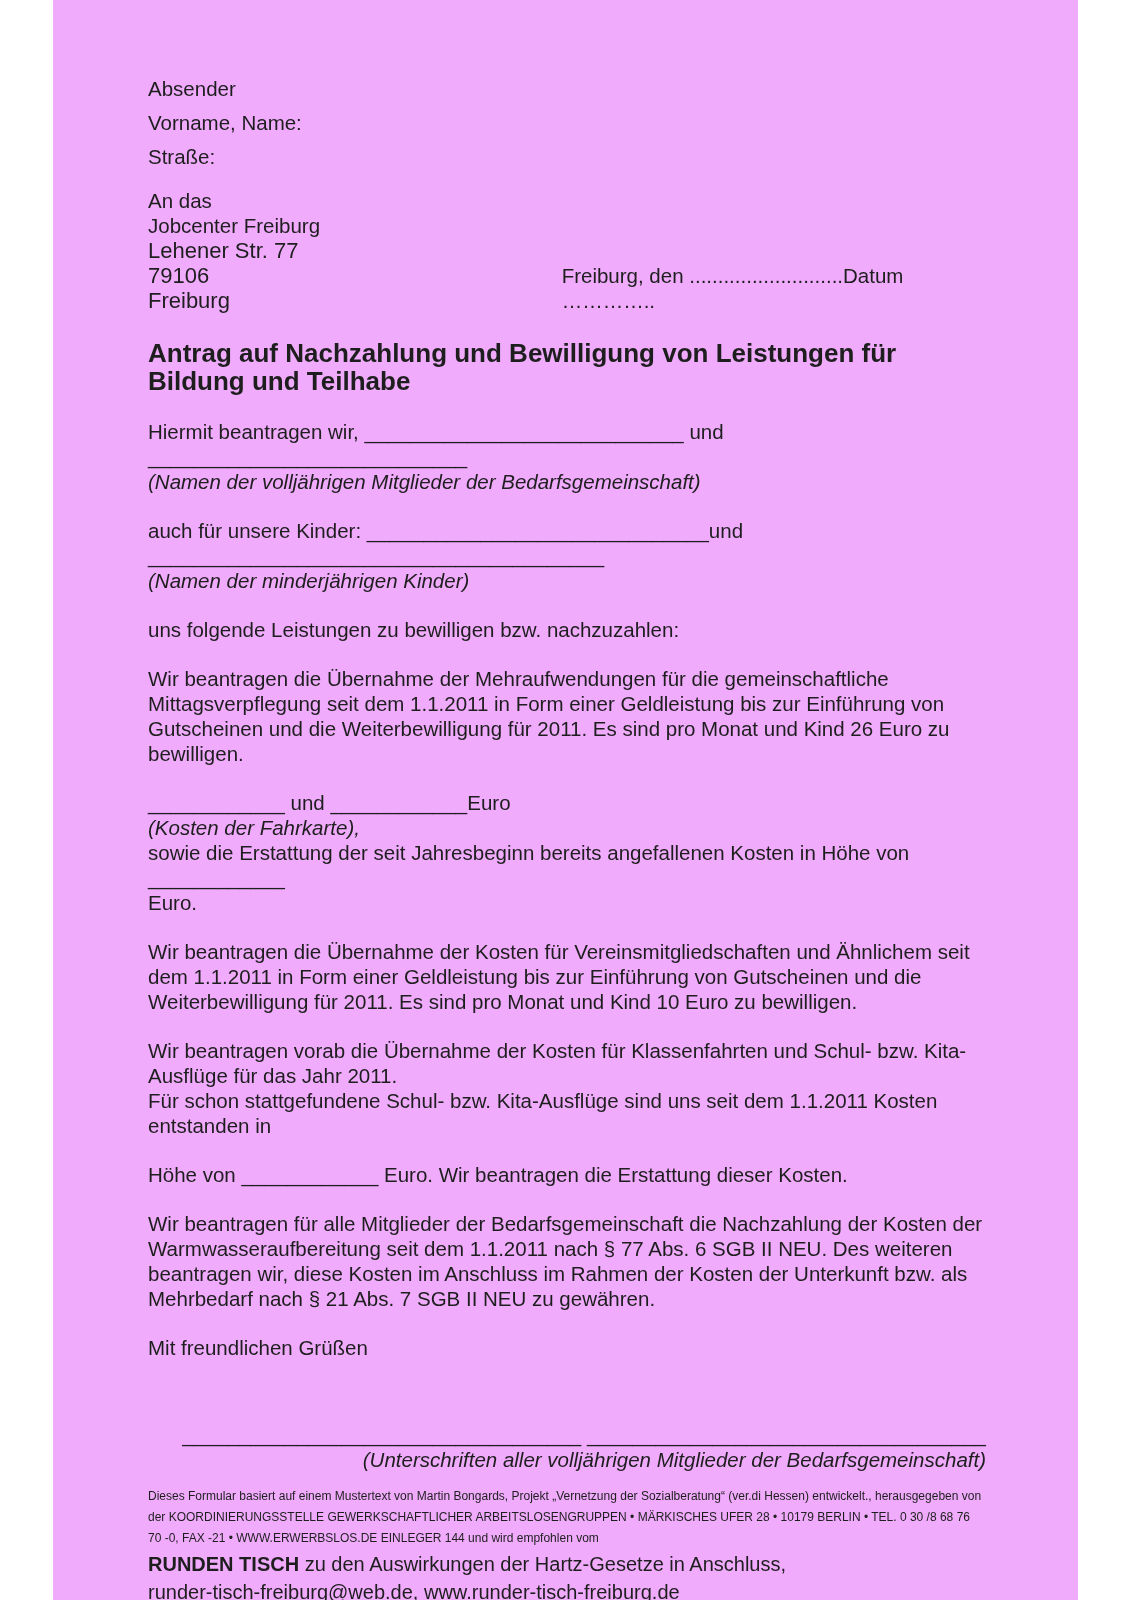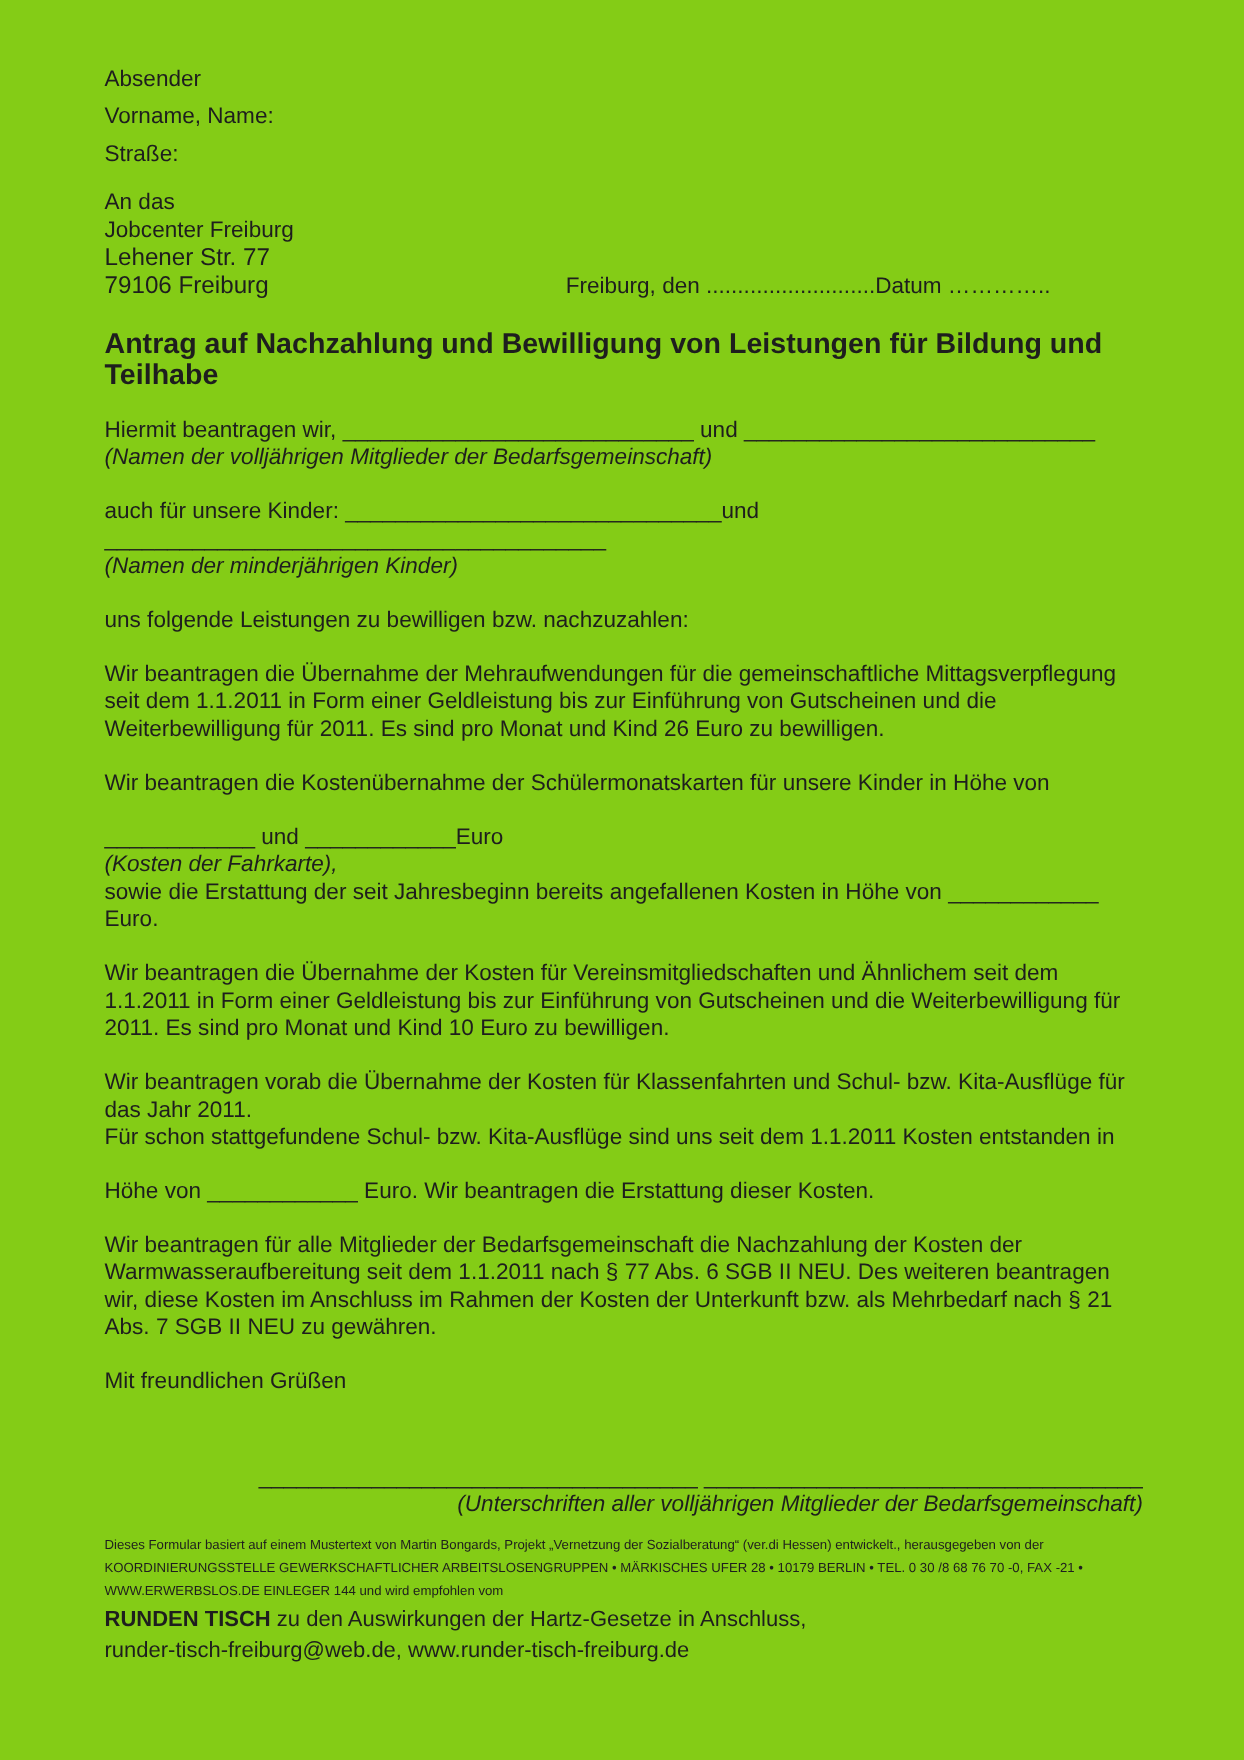--- a/index.html
+++ b/index.html
@@ -1,33 +1,33 @@
 <!DOCTYPE html>
 <html><head>
   <meta charset="utf-8">
   <style>
     * { margin: 0; padding: 0; box-sizing: border-box; }
     html, body { background: #ffffff; }
     .page {
-      width: 1131px;
+      width: 1025px;
       height: 1600px;
       margin: 0 auto;
-      background: #84cc16;
+      background: #f0abfc;
       color: #1e1e1e;
       font-family: "Liberation Sans", "DejaVu Sans", sans-serif;
       font-size: 20.5px;
       line-height: 25px;
-      padding: 55px 92px 30px 95px;
+      padding: 72px 92px 30px 95px;
       overflow: hidden;
     }
     .sender p { line-height: 34px; }
     .recipient { margin-top: 14px; }
     .recipient p { line-height: 25px; }
     .addr-big { font-size: 22px; }
-    .addr-date-row { display: flex; align-items: baseline; text-align: center; }
+    .addr-date-row { display: flex; align-items: baseline; }
     .date-line { margin-left: 270px; font-size: 20.5px; }
     .subject {
       margin-top: 26px;
       font-size: 26px;
       line-height: 28px;
       font-weight: 700;
     }
     .subject-line { display: block; }
     .para { margin-top: 24px; }
     .italic { font-style: italic; }
@@ -71,21 +71,20 @@
 
   <div class="para">
     <p><span>auch für unsere Kinder:</span> <span class="blank">______________________________</span><span>und</span> <span class="blank">________________________________________</span></p>
     <p class="italic">(Namen der minderjährigen Kinder)</p>
   </div>
 
   <p class="para">uns folgende Leistungen zu bewilligen bzw. nachzuzahlen:</p>
 
   <p class="para">Wir beantragen die Übernahme der Mehraufwendungen für die gemeinschaftliche Mittagsverpflegung seit dem 1.1.2011 in Form einer Geldleistung bis zur Einführung von Gutscheinen und die Weiterbewilligung für 2011. Es sind pro Monat und Kind 26 Euro zu bewilligen.</p>
 
-  <p class="para">Wir beantragen die Kostenübernahme der Schülermonatskarten für unsere Kinder in Höhe von</p>
 
   <div class="para">
     <p><span class="blank">____________</span> <span>und</span> <span class="blank">____________</span><span>Euro</span></p>
     <p class="italic">(Kosten der Fahrkarte),</p>
     <p><span>sowie die Erstattung der seit Jahresbeginn bereits angefallenen Kosten in Höhe von</span> <span class="blank">____________</span></p>
     <p>Euro.</p>
   </div>
 
   <p class="para">Wir beantragen die Übernahme der Kosten für Vereinsmitgliedschaften und Ähnlichem seit dem 1.1.2011 in Form einer Geldleistung bis zur Einführung von Gutscheinen und die Weiterbewilligung für 2011. Es sind pro Monat und Kind 10 Euro zu bewilligen.</p>
 

